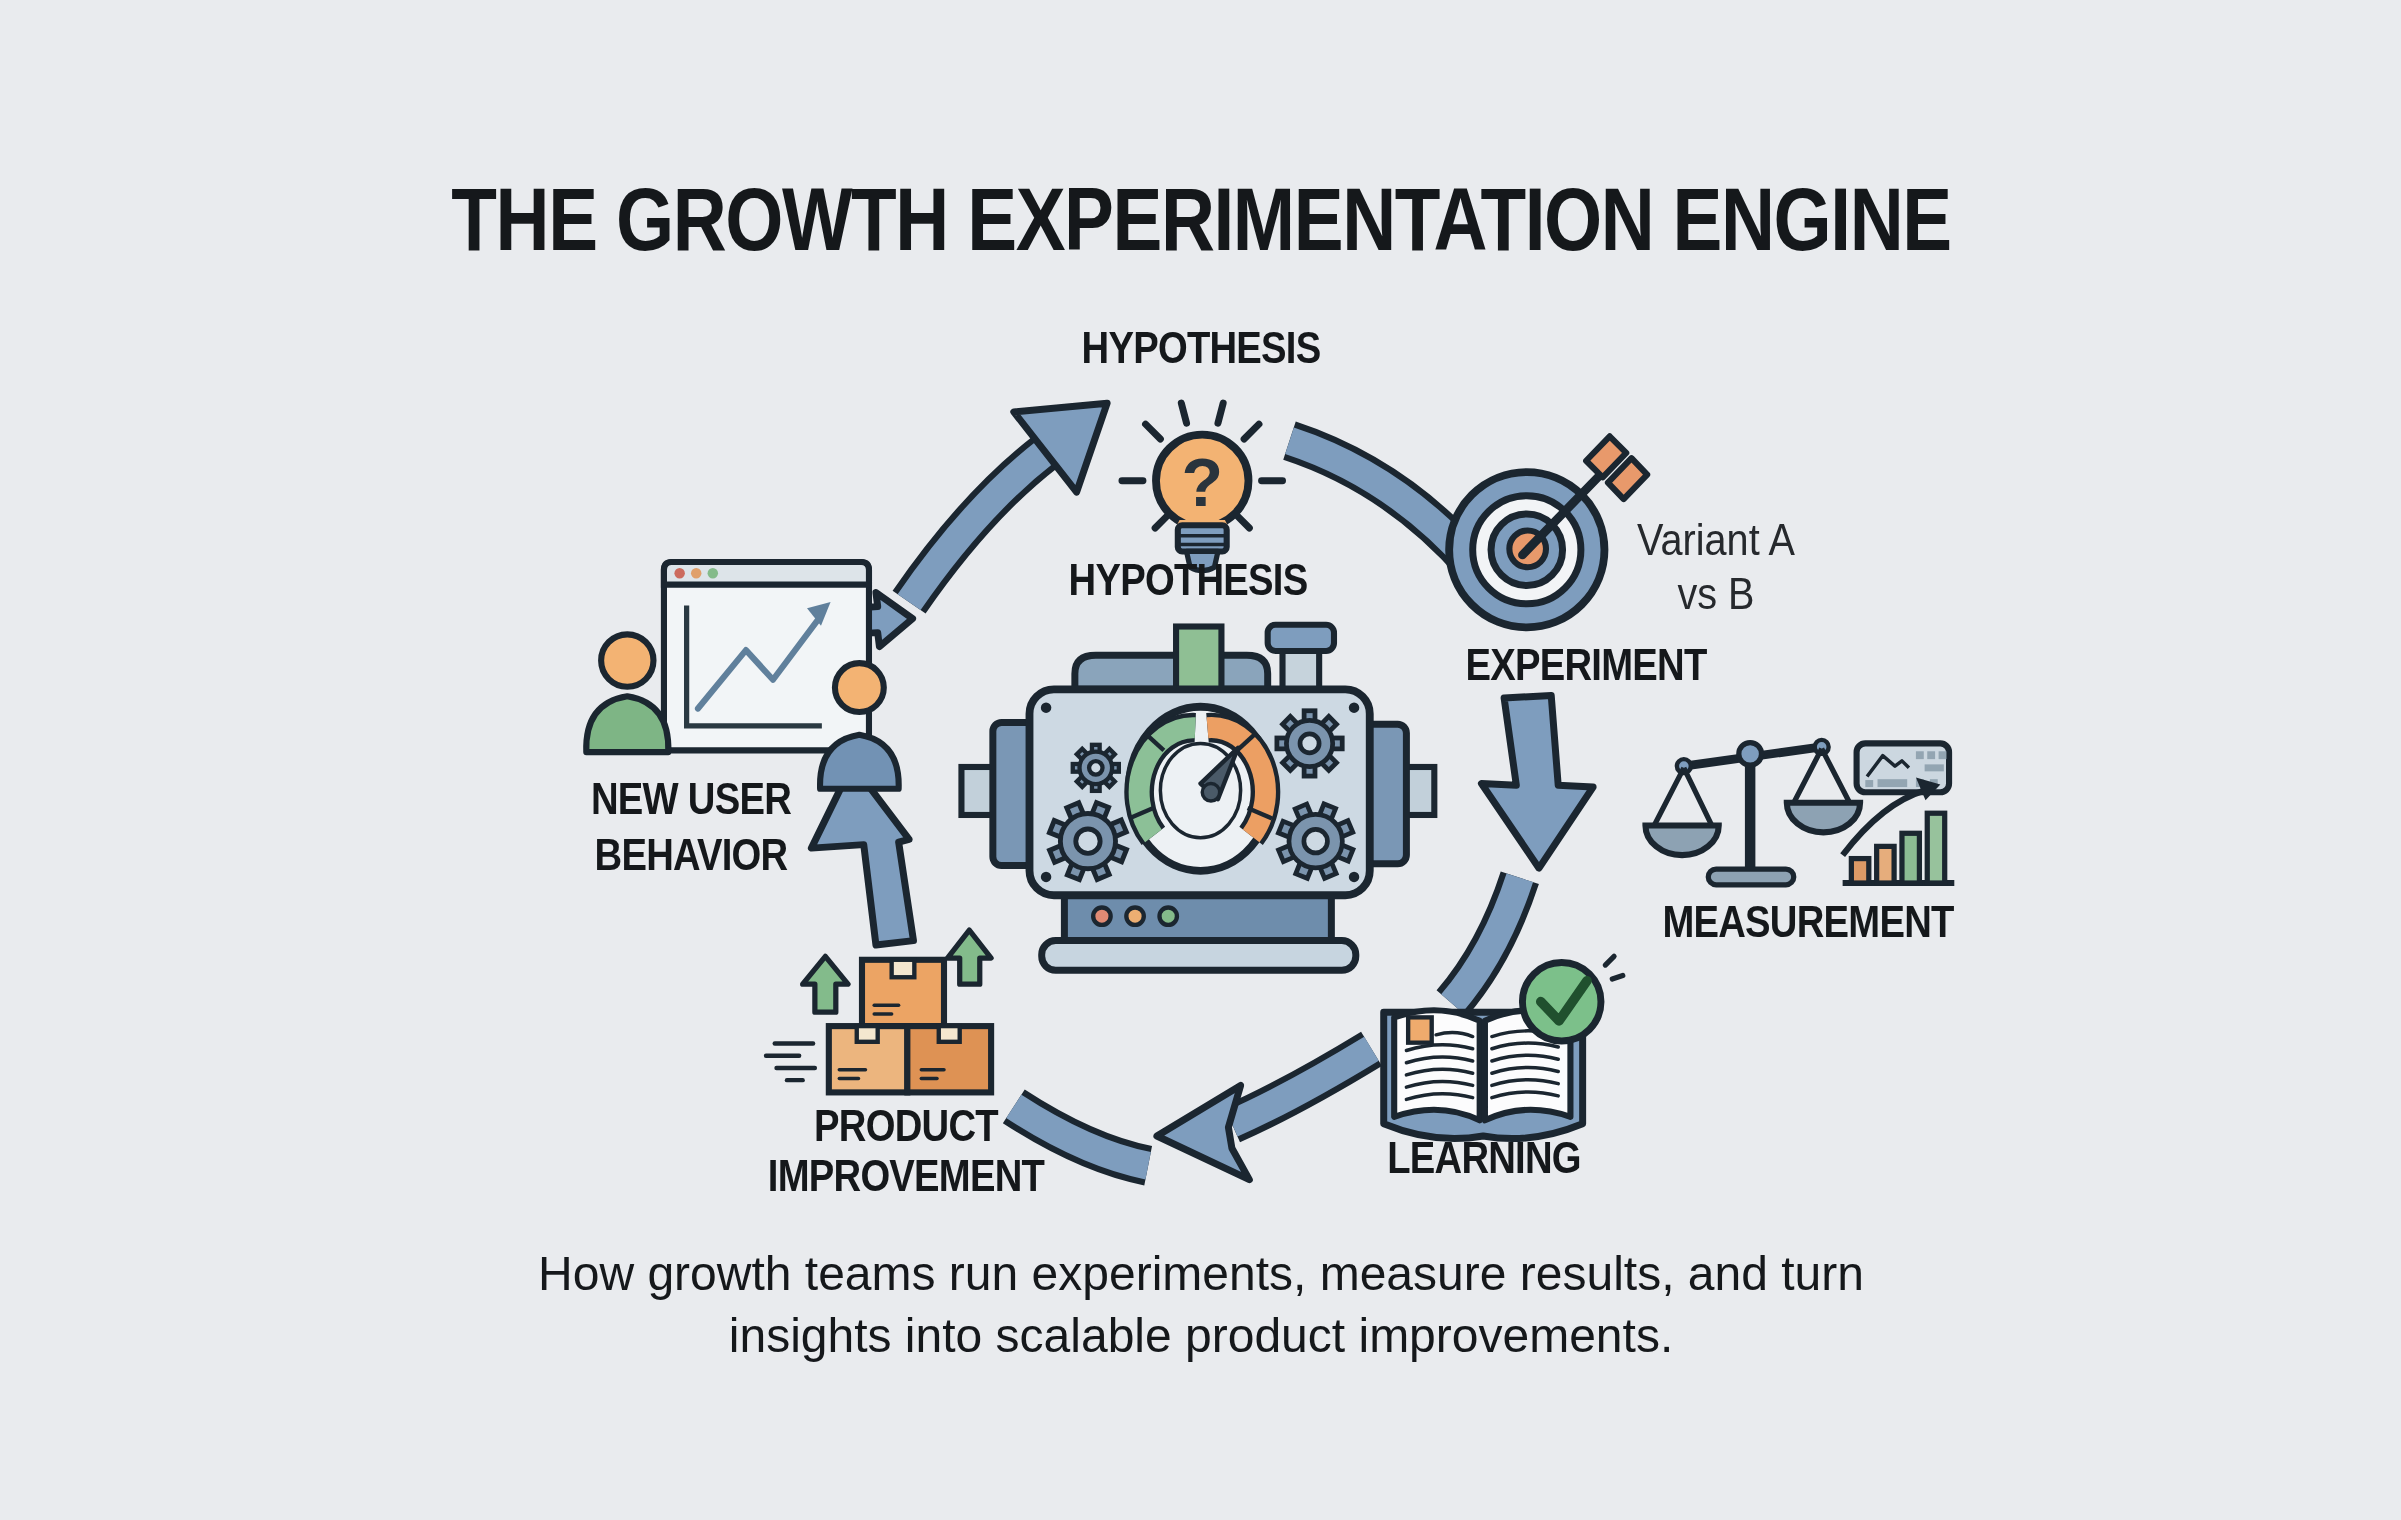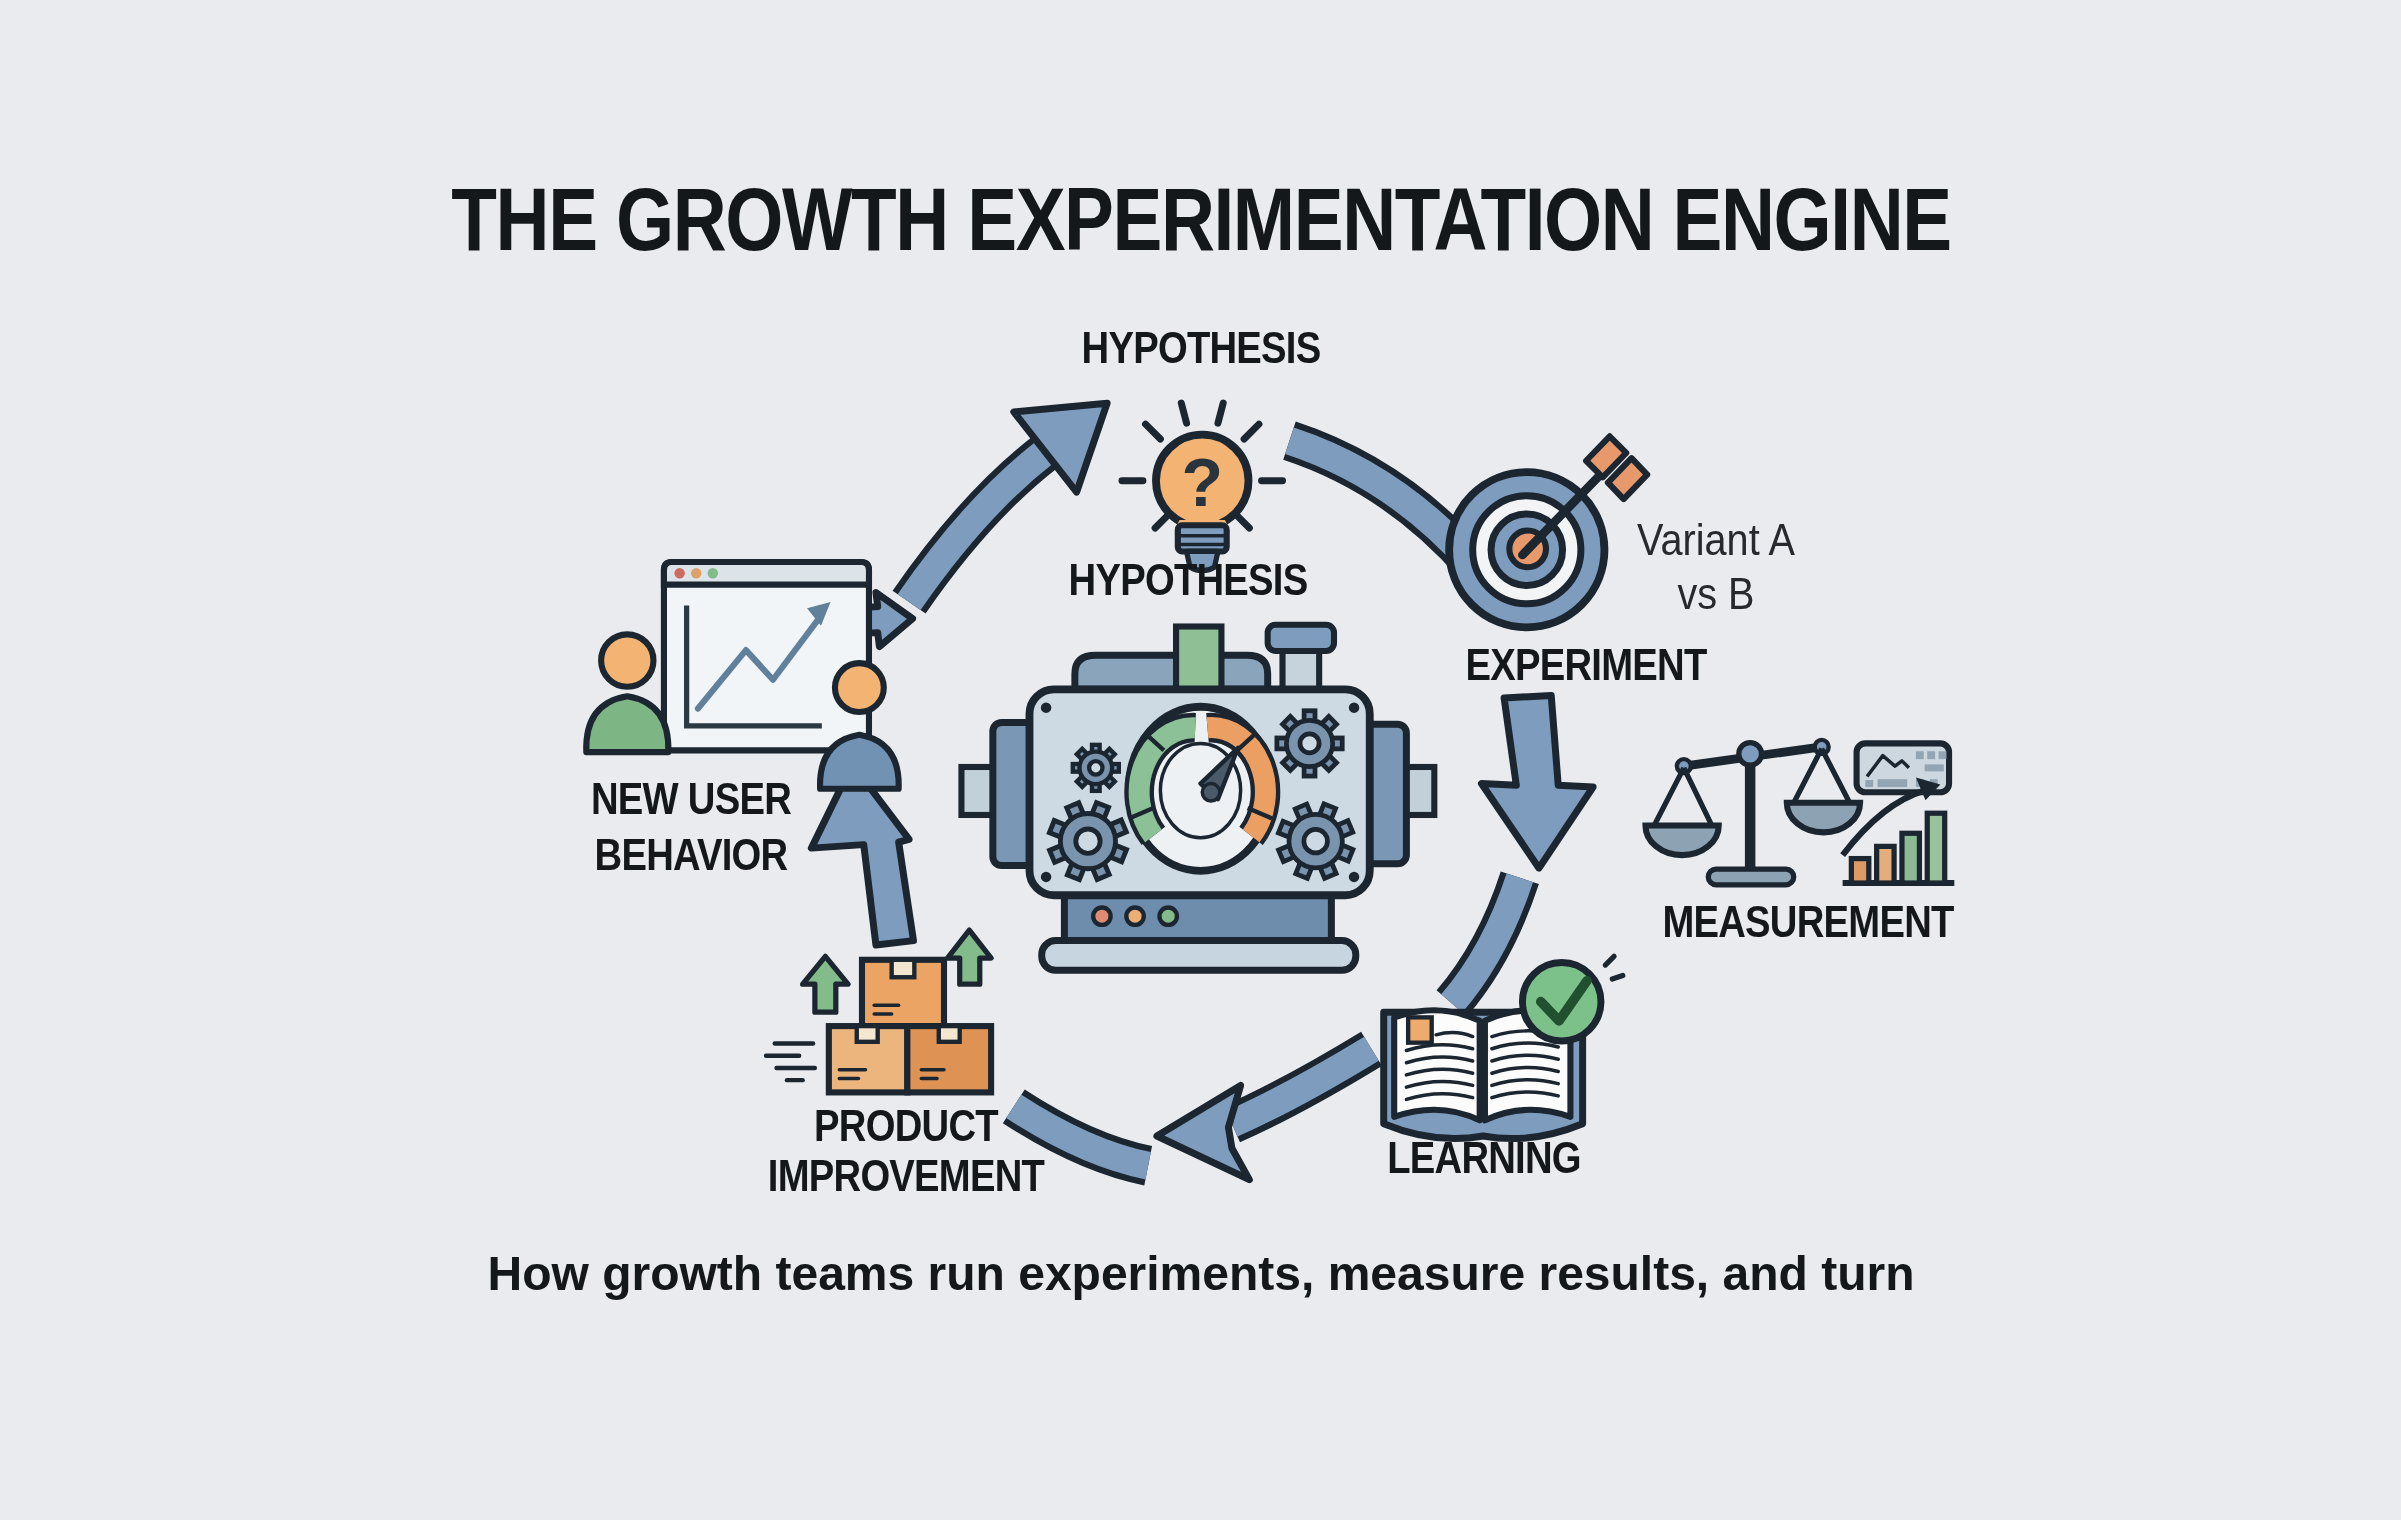--- a/index.html
+++ b/index.html
@@ -21,21 +21,21 @@
   }
   .title{
     position:absolute;color:var(--text);font-weight:700;font-size:89px;letter-spacing:-1.7px;
     white-space:nowrap;transform:translateX(-50%) scaleX(.84);
   }
   .annot{
     position:absolute;color:#26292d;font-weight:400;font-size:44px;line-height:54px;
     text-align:center;white-space:pre;transform:translateX(-50%) scaleX(.9);
   }
   .caption{
-    position:absolute;color:var(--text);font-weight:700;font-size:48px;line-height:62px;
+    position:absolute;color:var(--text);font-weight:400;font-size:48px;line-height:62px;
     text-align:center;white-space:pre;transform:translateX(-50%);
   }
   .band-o{fill:none;stroke:var(--outline);stroke-width:46;}
   .band-i{fill:none;stroke:var(--arrow-blue);stroke-width:32;}
   .head{fill:var(--arrow-blue);stroke:var(--outline);stroke-width:8;stroke-linejoin:round;}
   .ln{stroke:var(--outline);stroke-linecap:round;fill:none;}
 </style>
 </head>
 <body>
 
@@ -320,15 +320,15 @@
   <div class="lbl" style="left:1586px;top:640px;">EXPERIMENT</div>
 
   <div class="lbl" style="left:1808px;top:897px;">MEASUREMENT</div>
 
   <div class="lbl" style="left:1484px;top:1133px;">LEARNING</div>
 
   <div class="lbl" style="left:906px;top:1101px;"><span>PRODUCT</span><br><span>IMPROVEMENT</span></div>
 
   <div class="lbl" style="left:691px;top:771px;line-height:56px;"><span>NEW USER</span><br><span>BEHAVIOR</span></div>
 
-  <div class="caption" style="left:1201px;top:1243px;"><span>How growth teams run experiments, measure results, and turn</span><br></div>
+  <div class="caption" style="left:1201px;top:1243px;"><span>How growth teams run experiments, measure results, and turn</span><br><span>insights into scalable product improvements.</span></div>
 </div>
 
 
 </body></html>

